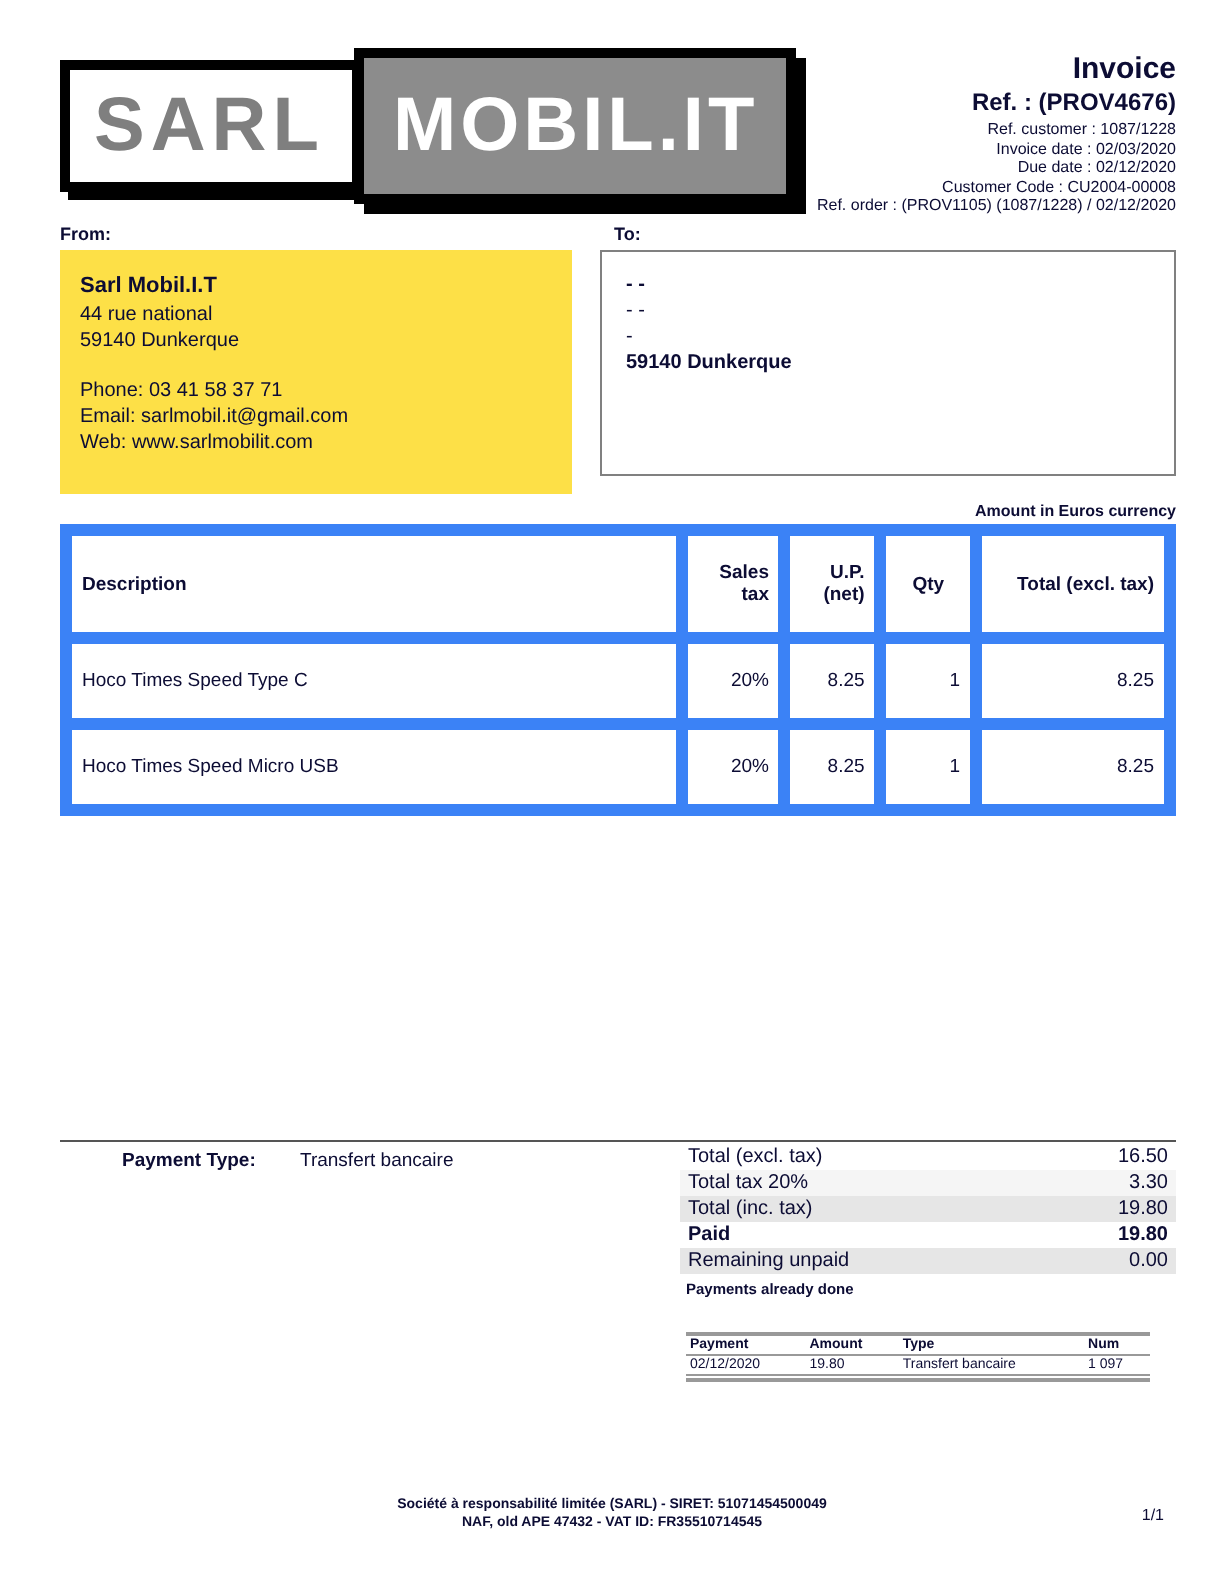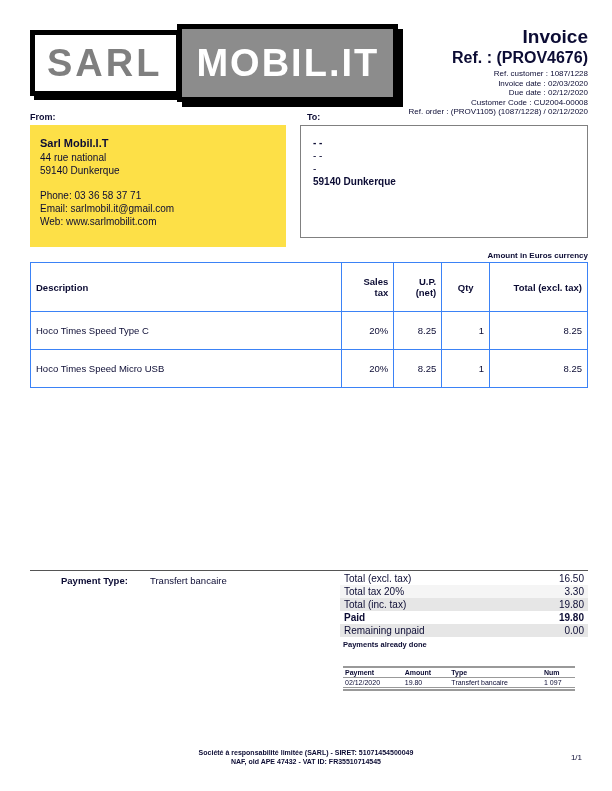--- a/index.html
+++ b/index.html
@@ -22,22 +22,22 @@
   }
   .logo-mobil {
     background: #8c8c8c; border: 5px solid #000; color: #fff;
     font-size: 38px; font-weight: bold; letter-spacing: 2px;
     padding: 14px 14px; line-height: 40px; margin-left: -4px;
     box-shadow: 5px 5px 0 #000;
   }
 
   
   .header-right { position: absolute; left: 300px; right: 24px; top: 26px; text-align: right; }
-  .h-title { font-size: 19px; font-weight: bold; }
-  .h-ref { font-size: 16px; font-weight: bold; margin-top: 1px; }
+  .h-title { font-size: 15px; font-weight: bold; }
+  .h-ref { font-size: 12px; font-weight: bold; margin-top: 1px; }
   .h-meta { font-size: 8px; line-height: 9.5px; margin-top: 2px; }
   .h-meta div { white-space: nowrap; }
 
   
   .section-label { position: absolute; font-size: 9px; font-weight: bold; }
   .from-label { left: 30px; top: 112px; }
   .to-label { left: 307px; top: 112px; }
   .from-box {
     position: absolute; left: 30px; top: 125px; width: 256px; height: 122px;
     background: #fde047; padding: 12px 10px; font-size: 10px; line-height: 13px;
@@ -51,21 +51,21 @@
   }
   .bold { font-weight: bold; }
 
   
   .currency-note { position: absolute; right: 24px; top: 251px; font-size: 8px; font-weight: bold; }
   .items-table {
     position: absolute; left: 30px; top: 262px; width: 558px;
     border-collapse: collapse; font-size: 9.5px;
   }
   .items-table th, .items-table td {
-    border: 1px solid #3b82f6; padding: 13px 5px; height: 16px;
+    border: 6px solid #3b82f6; padding: 13px 5px; height: 16px;
   }
   .items-table th { font-weight: bold; text-align: left; }
   .items-table th.num, .items-table td.num { text-align: right; }
   .items-table th.ctr { text-align: center; }
   .col-desc { width: 312px; }
   .col-tax  { width: 52px; }
   .col-up   { width: 48px; }
   .col-qty  { width: 48px; }
   .col-tot  { width: 98px; }
 
@@ -115,21 +115,21 @@
     <div>Ref. order : (PROV1105) (1087/1228) / 02/12/2020</div>
   </div>
 </div>
 
 <div class="section-label from-label">From:</div>
 <div class="from-box">
   <div class="from-name">Sarl Mobil.I.T</div>
   <div>44 rue national</div>
   <div>59140 Dunkerque</div>
   <div class="from-gap"></div>
-  <div>Phone: 03 36 58 37 71</div>
+  <div>Phone: 03 41 58 37 71</div>
   <div>Email: sarlmobil.it@gmail.com</div>
   <div>Web: www.sarlmobilit.com</div>
 </div>
 
 <div class="section-label to-label">To:</div>
 <div class="to-box">
   <div class="bold">- -</div>
   <div>- -</div>
   <div>-</div>
   <div class="bold">59140 Dunkerque</div>

